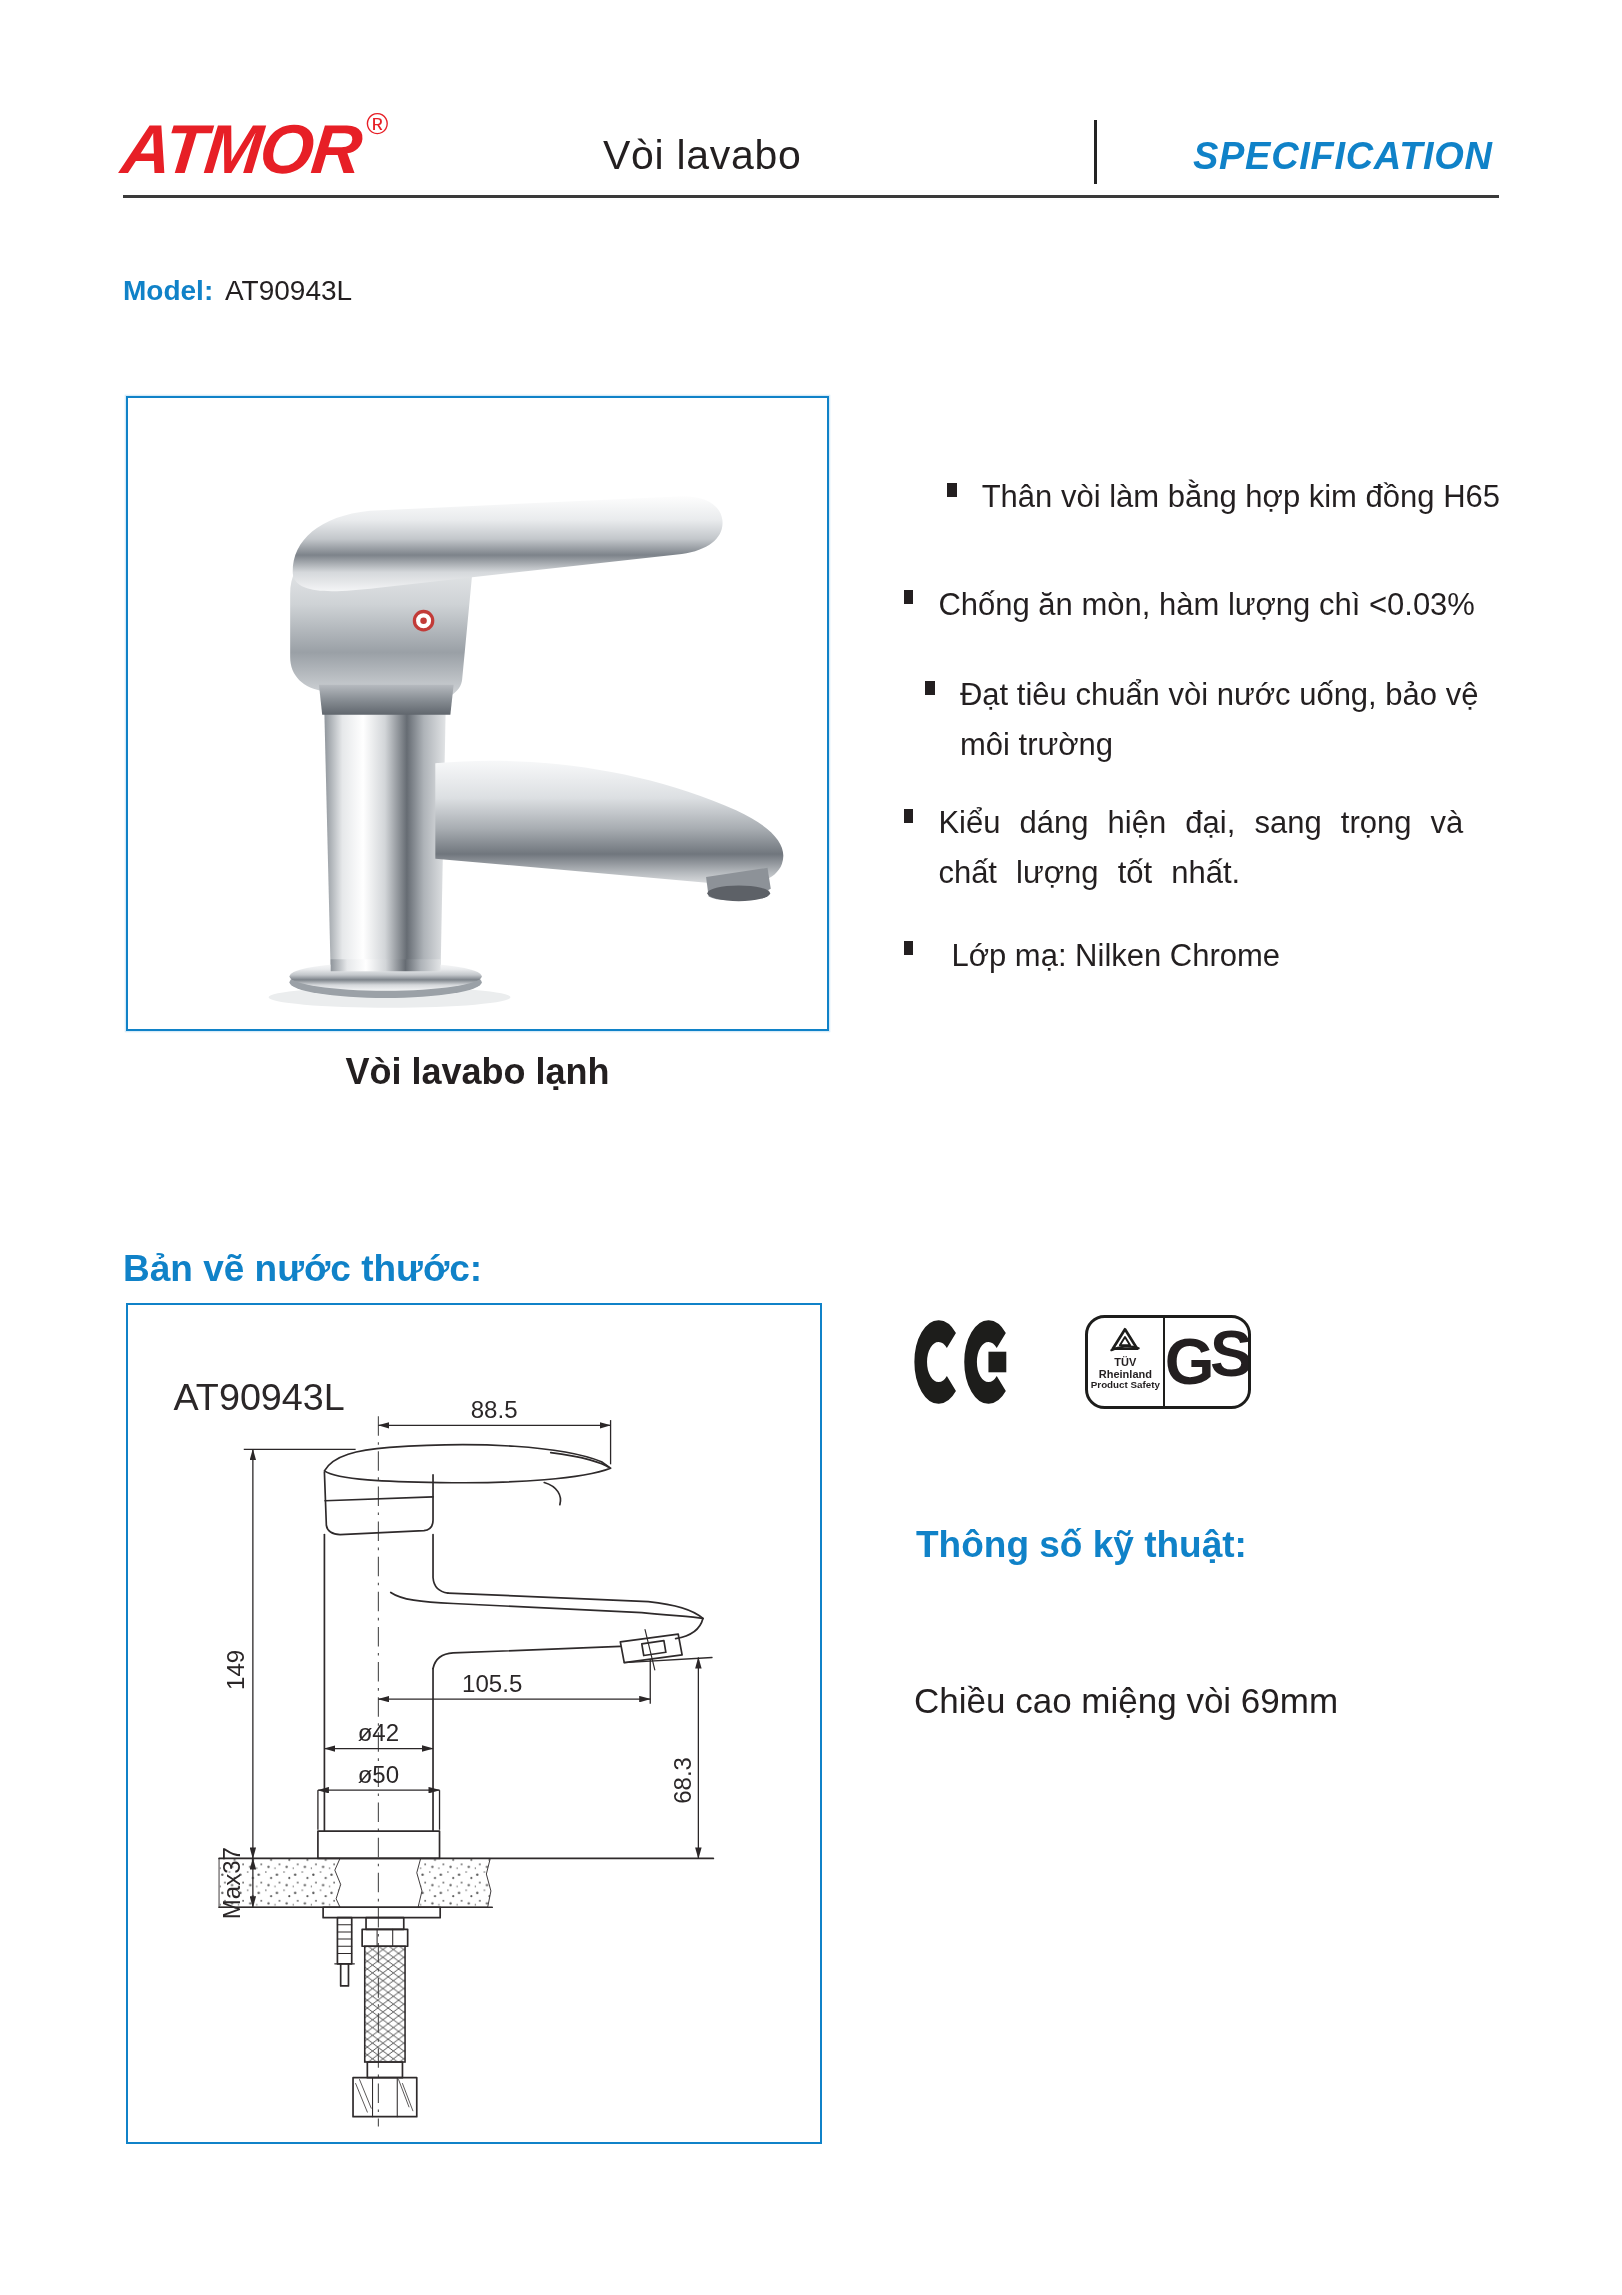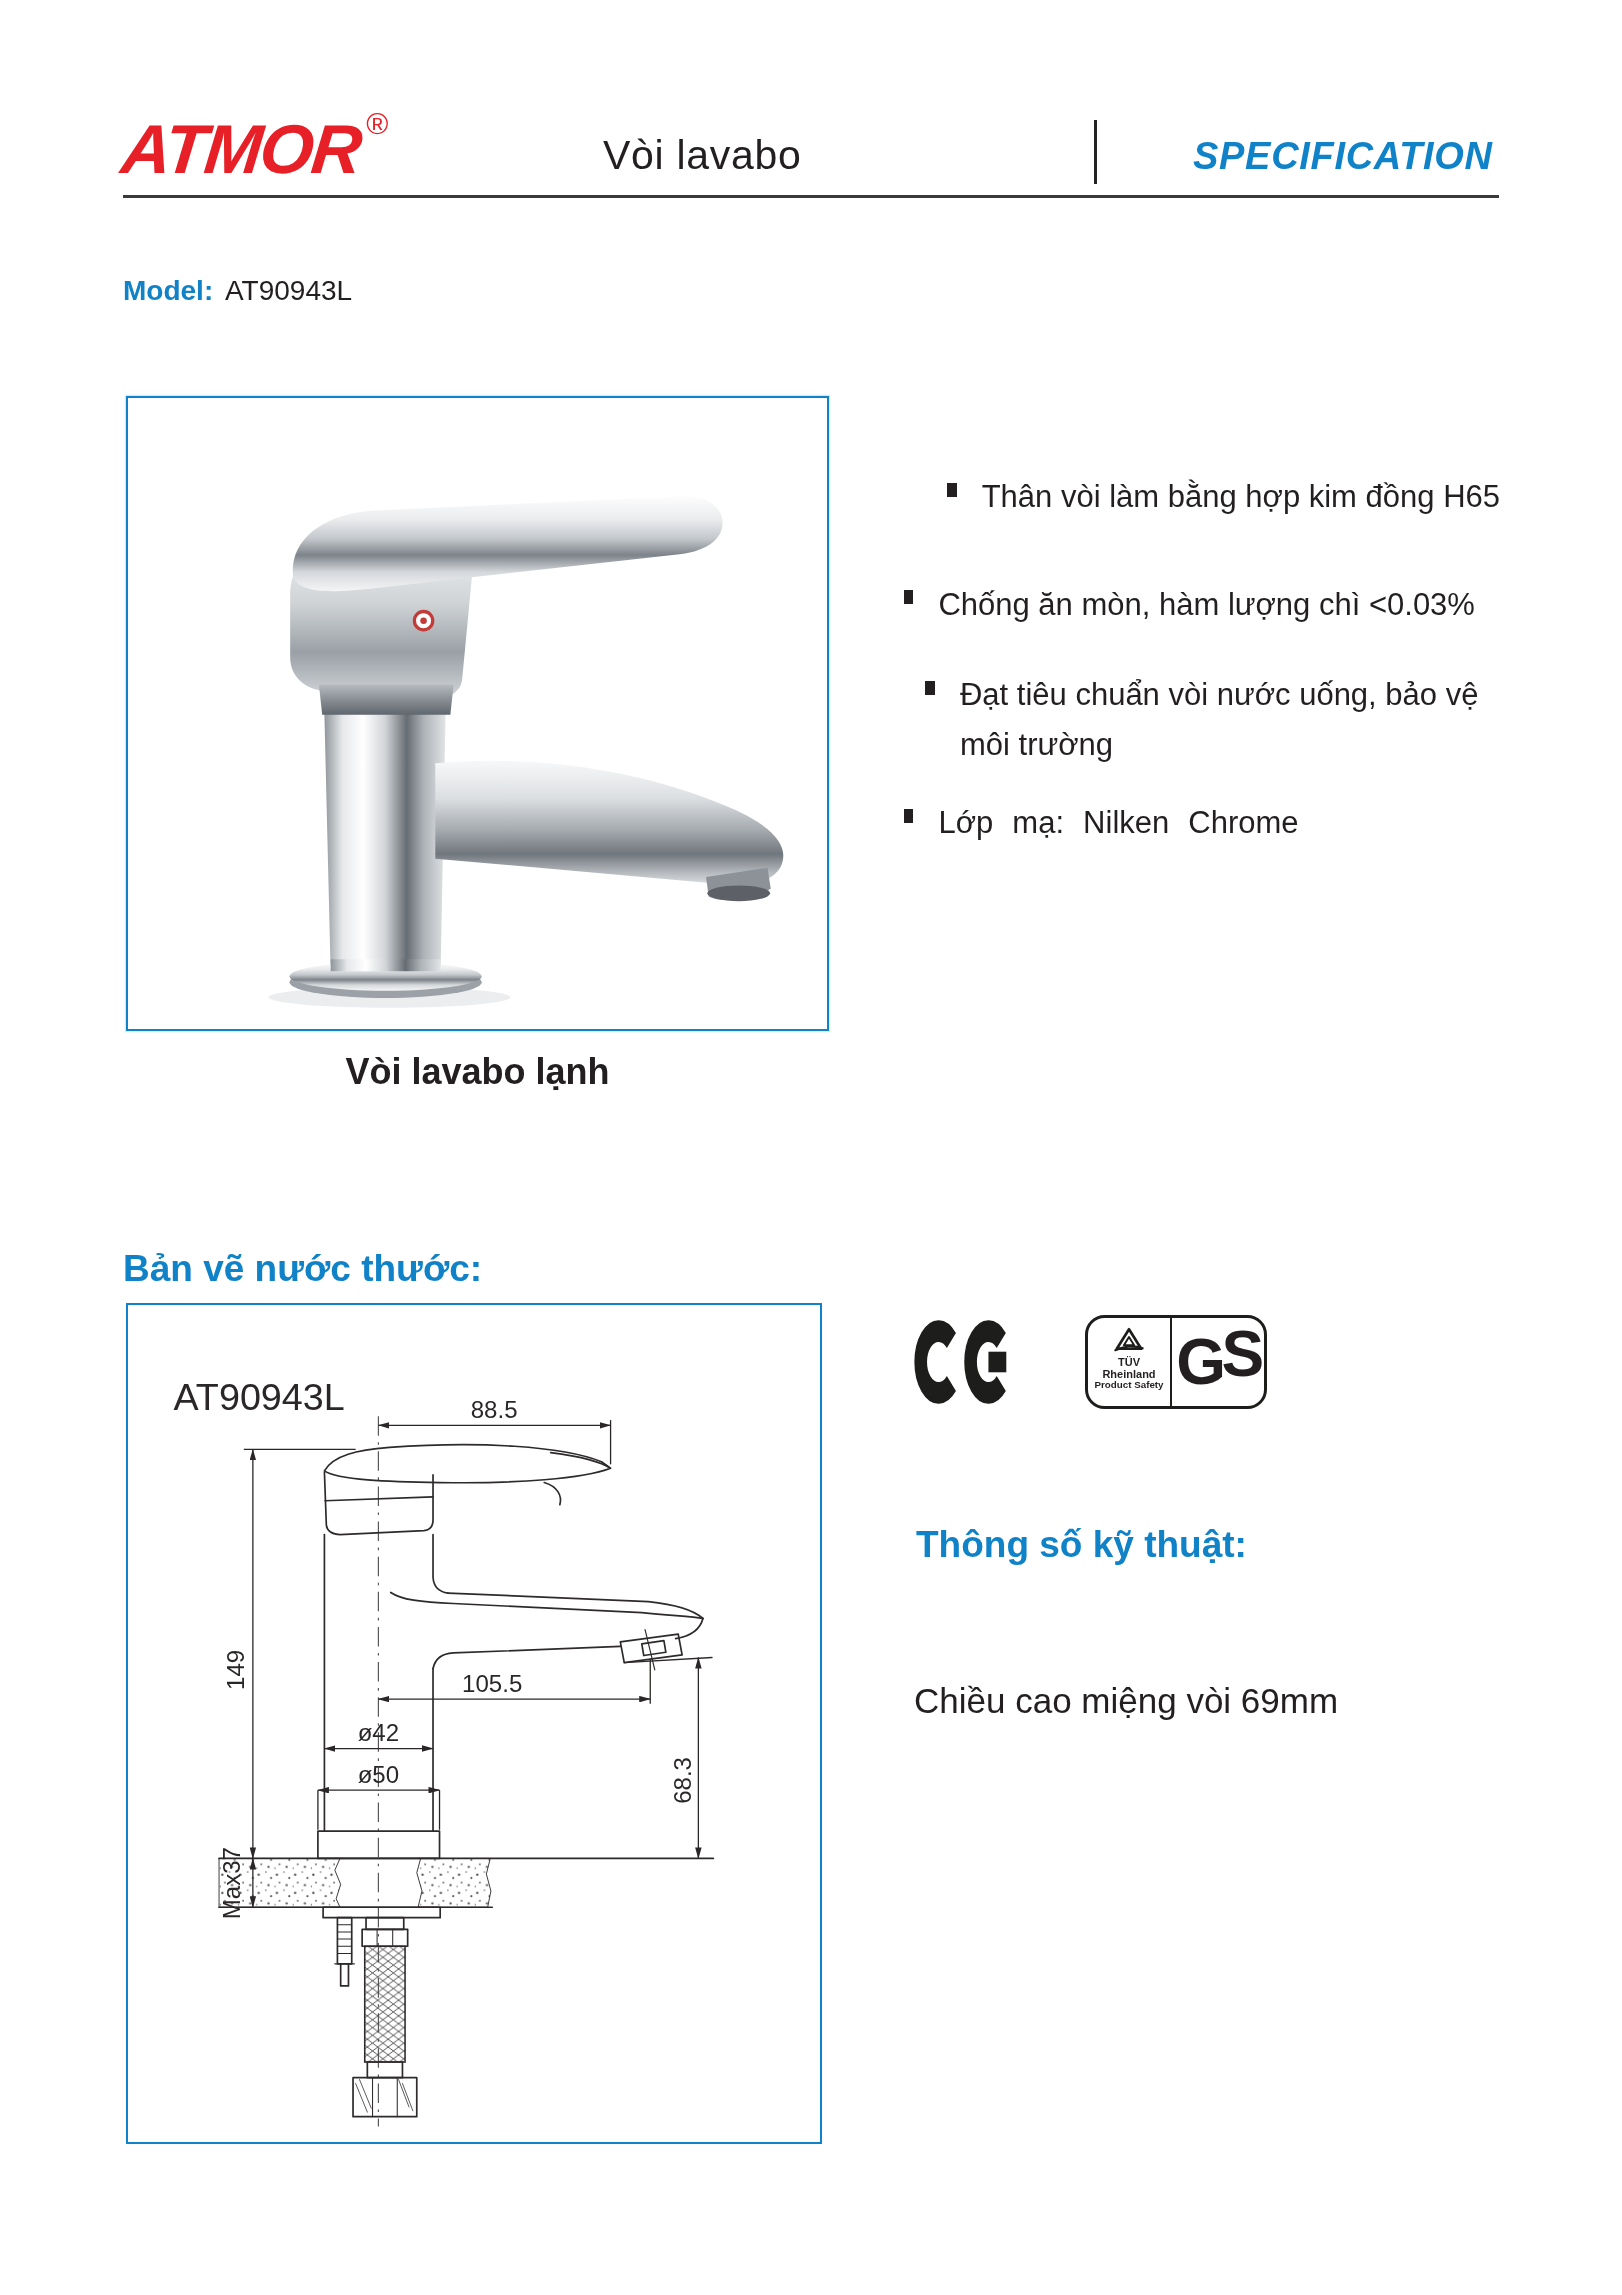--- a/index.html
+++ b/index.html
@@ -50,21 +50,21 @@
   
   .drawing-heading{position:absolute;left:123px;top:1248px;margin:0;font-size:37px;
                    color:var(--blue);font-weight:bold;}
   .drawing-box{position:absolute;left:126px;top:1303px;width:696px;height:841px;
                border:2.6px solid var(--blue);box-sizing:border-box;background:#fff;}
   .drawing-box svg{width:100%;height:100%;display:block;}
 
   
   .certs{position:absolute;left:914px;top:1315px;display:flex;gap:72px;align-items:flex-start;}
   .ce{width:99px;height:94px;}
-  .badge{width:182px;height:94px;border:3.3px solid #1d1d1b;border-radius:19.6px;
+  .badge{width:166px;height:94px;border:3.3px solid #1d1d1b;border-radius:19.6px;
          box-sizing:border-box;display:flex;background:#fff;overflow:hidden;}
   .badge-left{width:84px;box-sizing:border-box;border-right:2.6px solid #1d1d1b;
               display:flex;flex-direction:column;align-items:center;padding-top:4.6px;}
   .tuv-triangle{width:38px;height:33px;}
   .tuv-line{font-size:11px;font-weight:bold;line-height:1.12;white-space:nowrap;}
   .tuv-line.small{font-size:9.8px;}
   .badge-right{flex:1;display:flex;align-items:center;justify-content:center;}
   .gs{font-size:64px;font-weight:bold;line-height:1;letter-spacing:-4.6px;display:flex;}
   .gs .s-up{position:relative;top:-8.5px;}
 
@@ -169,20 +169,25 @@
         <span class="li-text">Thân vòi làm bằng hợp kim đồng H65</span>
       </li>
       <li>
         <span class="sq"></span>
         <span class="li-text">Chống ăn mòn, hàm lượng chì &lt;0.03%</span>
       </li>
       <li>
         <span class="sq"></span>
         <span class="li-text">Đạt tiêu chuẩn vòi nước uống, bảo vệ
 môi trường</span>
+      </li>
+      <li>
+        <span class="sq"></span>
+        <span class="li-text">Kiểu dáng hiện đại, sang trọng và
+chất lượng tốt nhất.</span>
       </li>
       <li>
         <span class="sq"></span>
         <span class="li-text">Lớp mạ: Nilken Chrome</span>
       </li>
     </ul>
   </div>
 
   <h2 class="drawing-heading">Bản vẽ nước thước:</h2>
 

